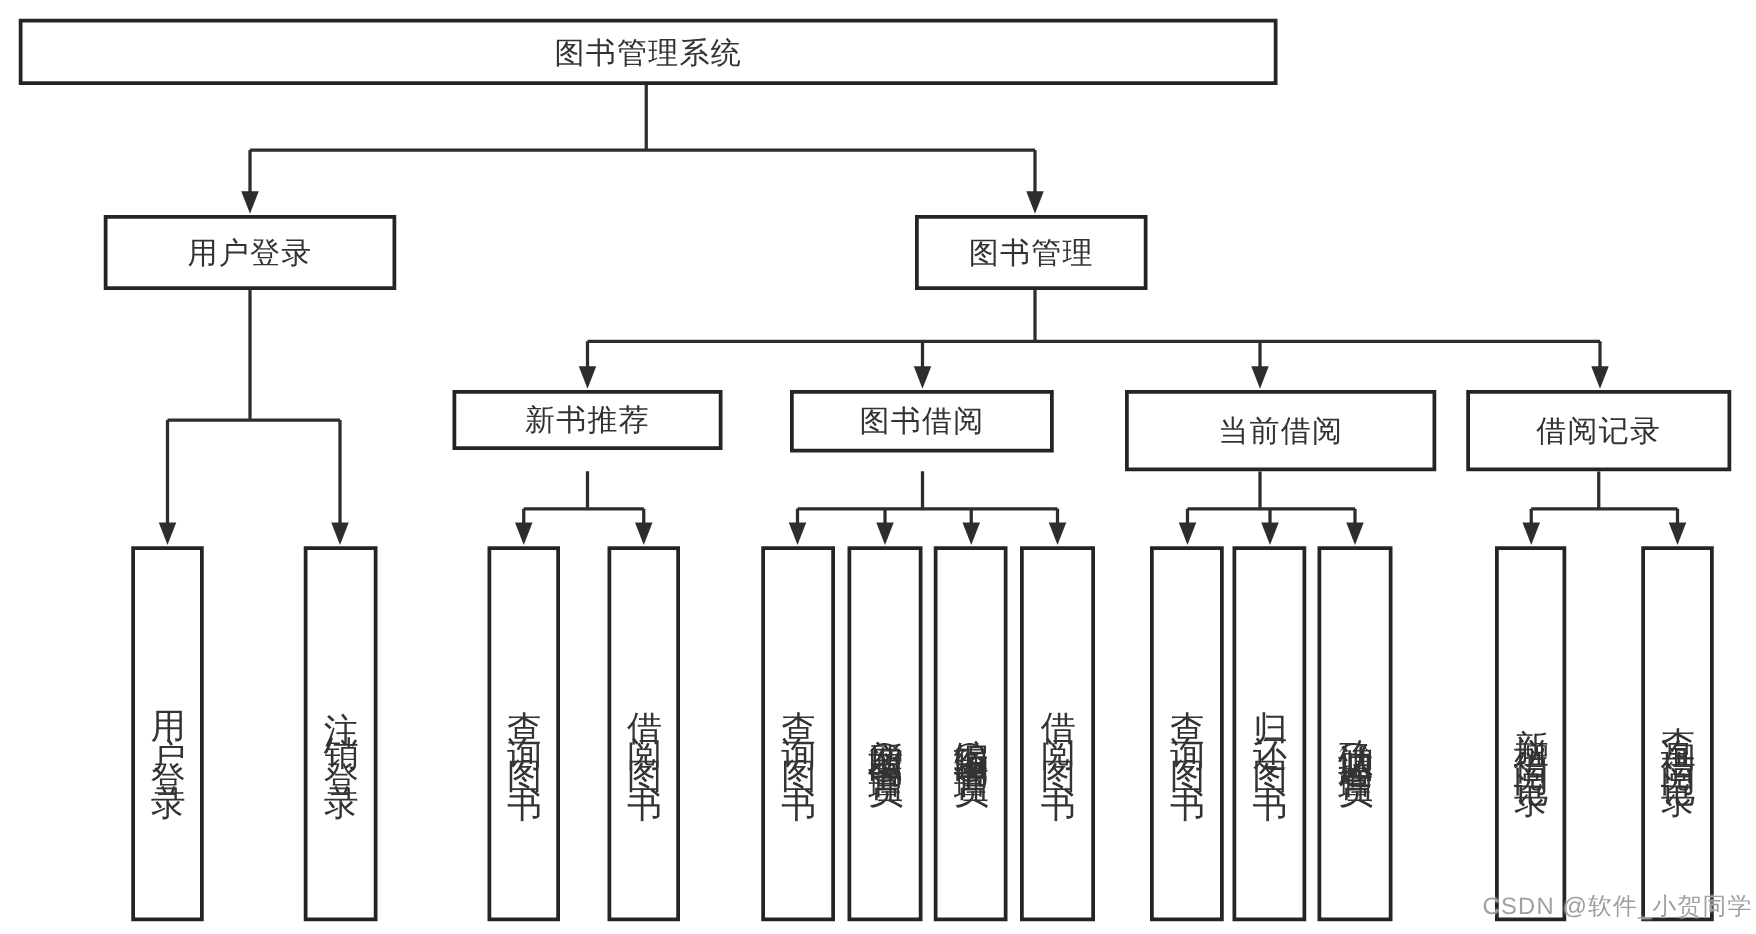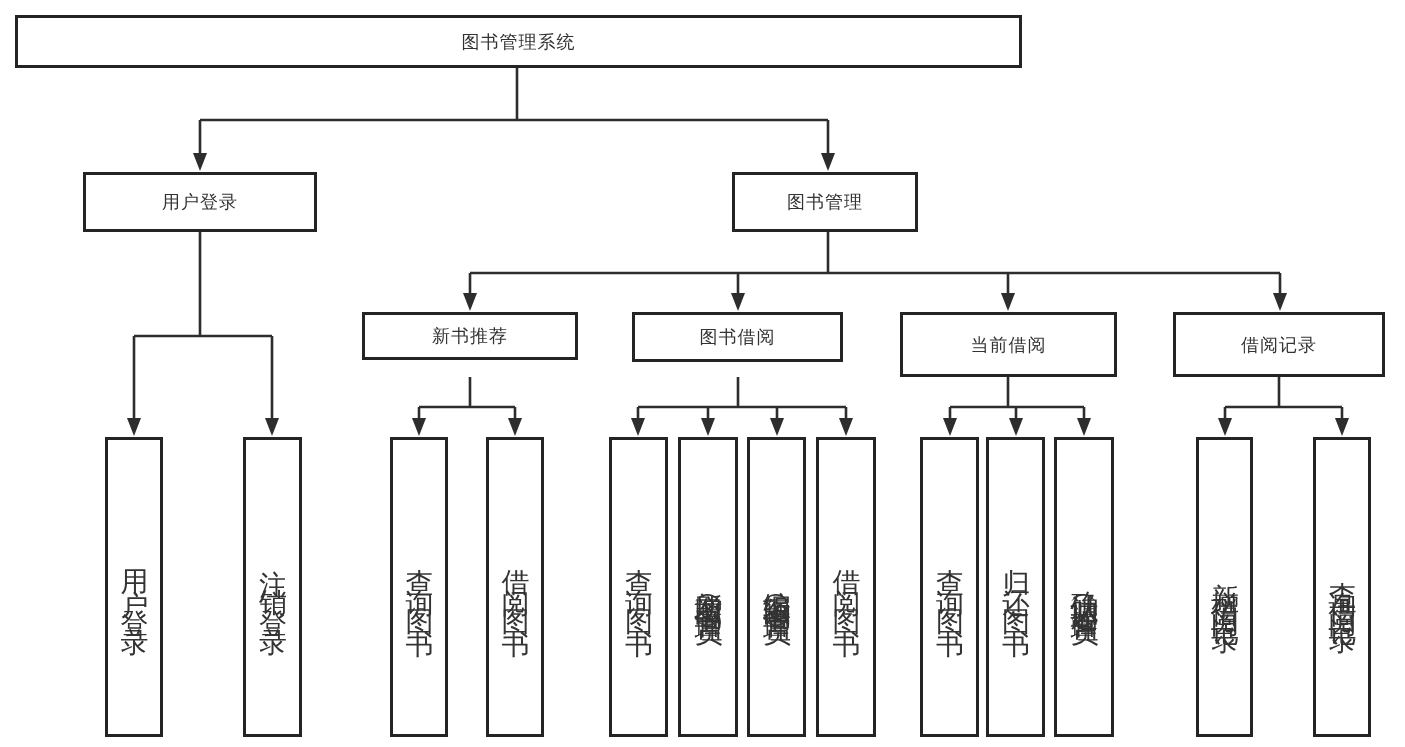--- a/index.html
+++ b/index.html
@@ -13,21 +13,21 @@
   .wires{position:absolute;left:0;top:0;}
   .box{
     position:absolute;
     box-sizing:border-box;
     background:#ffffff;
     border:3px solid #242424;
     display:flex;
     align-items:center;
     justify-content:center;
     color:#333333;
-    font-size:18px;
+    font-size:24px;
     letter-spacing:1px;
     z-index:2;
     white-space:nowrap;
   }
   .v{
     writing-mode:vertical-rl;
     text-orientation:mixed;
     font-size:28px;
     white-space:normal;
   }
@@ -82,34 +82,35 @@
     </g>
   </svg>
 
   <div class="box" style="left:15px;top:15px;width:1007px;height:53px">图书管理系统</div>
 
   <div class="box" style="left:83px;top:172px;width:234px;height:60px">用户登录</div>
   <div class="box" style="left:732px;top:172px;width:186px;height:60px">图书管理</div>
 
   <div class="box" style="left:362px;top:312px;width:216px;height:48px">新书推荐</div>
   <div class="box" style="left:632px;top:312px;width:211px;height:50px">图书借阅</div>
-  <div class="box" style="left:900px;top:312px;width:217px;height:65px">当前借阅</div>
+  <div class="box" style="left:900px;top:312px;width:249px;height:65px">当前借阅</div>
   <div class="box" style="left:1173px;top:312px;width:212px;height:65px">借阅记录</div>
 
   <div class="box v sp4" style="left:105px;top:437px;width:58px;height:300px">用户登录</div>
   <div class="box v sp4" style="left:243px;top:437px;width:59px;height:300px">注销登录</div>
 
   <div class="box v sp4" style="left:390px;top:437px;width:58px;height:300px">查询图书</div>
   <div class="box v sp4" style="left:486px;top:437px;width:58px;height:300px">借阅图书</div>
 
   <div class="box v sp4" style="left:609px;top:437px;width:59px;height:300px">查询图书</div>
   <div class="box v sp9" style="left:678px;top:437px;width:60px;height:300px">新增图书（管理员）</div>
   <div class="box v sp9" style="left:747px;top:437px;width:59px;height:300px">编辑图书（管理员）</div>
   <div class="box v sp4" style="left:816px;top:437px;width:60px;height:300px">借阅图书</div>
 
   <div class="box v sp4" style="left:920px;top:437px;width:59px;height:300px">查询图书</div>
   <div class="box v sp4" style="left:986px;top:437px;width:59px;height:300px">归还图书</div>
   <div class="box v sp9" style="left:1054px;top:437px;width:60px;height:300px">确认归还（管理员）</div>
 
   <div class="box v sp6" style="left:1196px;top:437px;width:57px;height:300px">新增借阅记录</div>
   <div class="box v sp6" style="left:1313px;top:437px;width:58px;height:300px">查询借阅记录</div>
 
+  <div class="watermark">CSDN @软件_小贺同学</div>
 </div>
 
 </body></html>

